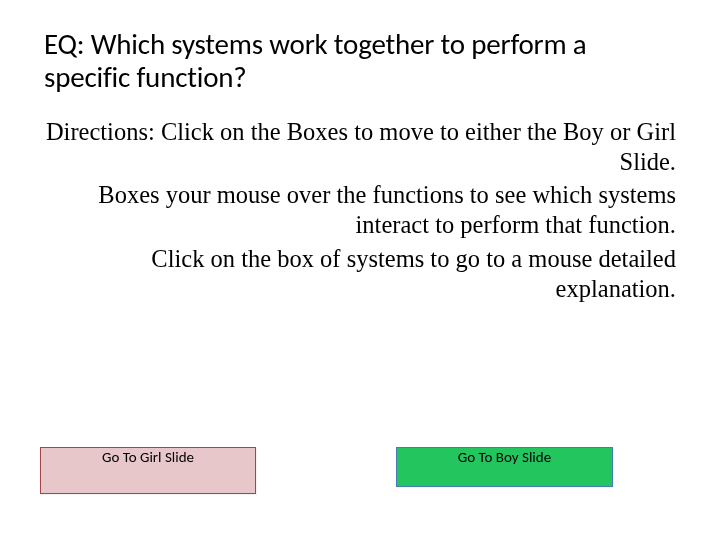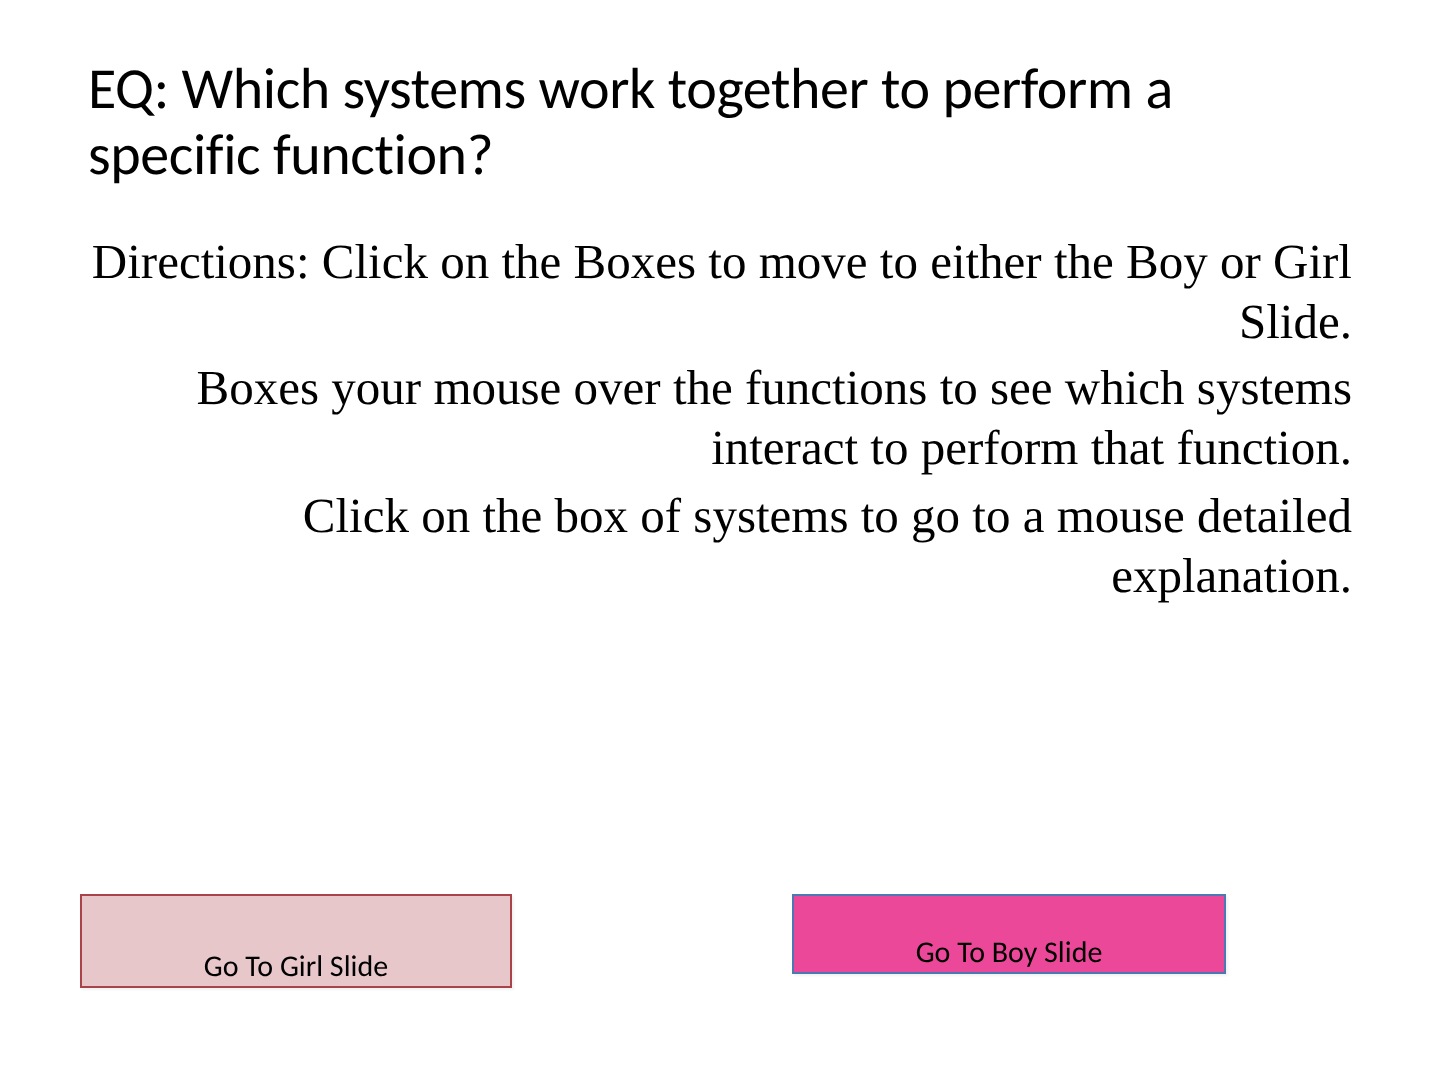--- a/index.html
+++ b/index.html
@@ -42,38 +42,38 @@
     .button-row {
       position: absolute;
       bottom: 46px;
       left: 40px;
       width: 644px;
       display: flex;
       gap: 140px;
     }
     .btn {
       display: flex;
-      align-items: flex-end;
+      align-items: flex-start;
       justify-content: center;
       font-family: Calibri, 'Segoe UI', sans-serif;
       font-size: 15px;
       color: #000000;
       border: 1.5px solid;
       box-shadow: 1px 1px 1px rgba(0,0,0,0.05);
     }
     .btn-girl {
       width: 216px;
       height: 47px;
       background: #e8c7cb;
       border-color: #a84449;
     }
     .btn-boy {
       width: 217px;
       height: 40px;
-      background: #ec4899;
+      background: #22c55e;
       border-color: #4a7ab1;
       margin-top: 0px;
     }
   </style>
 </head>
 <body>
 
 <div class="slide">
   <h1 class="title">EQ: Which systems work together to perform a specific function?</h1>
   <div class="body-text">

